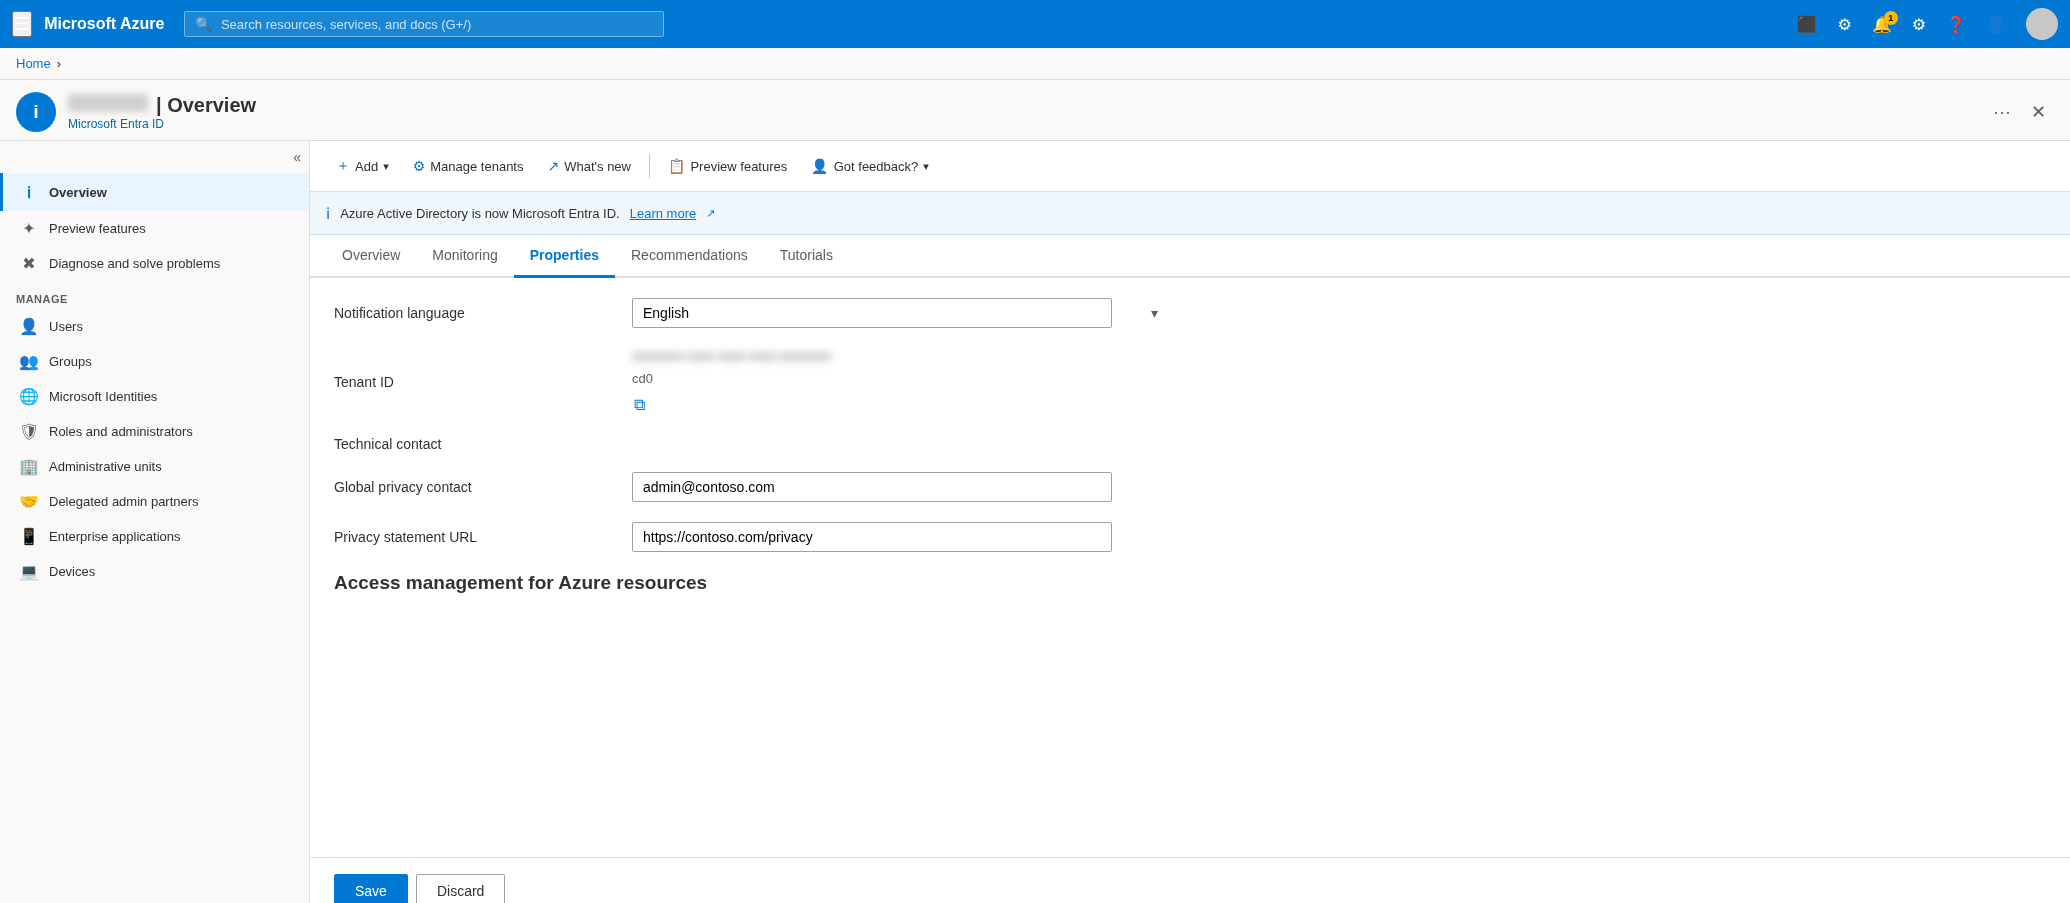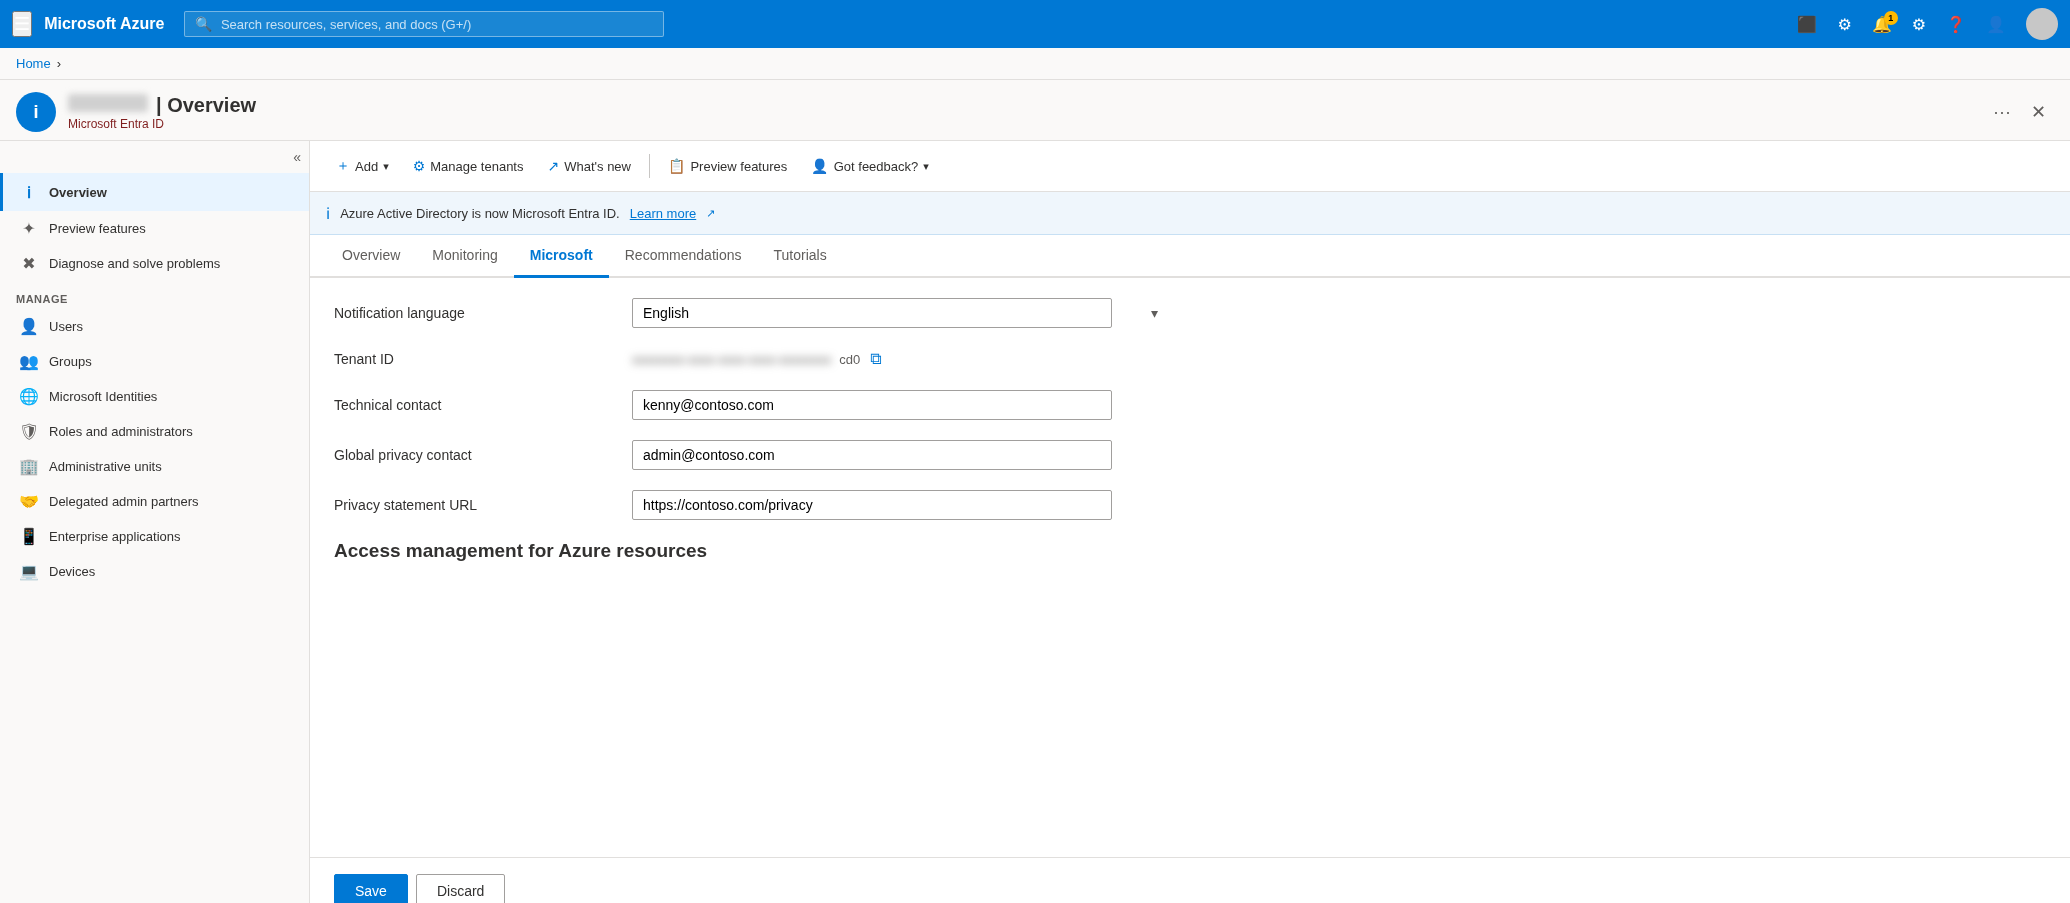--- a/index.html
+++ b/index.html
@@ -137,21 +137,21 @@
       width: 480px; padding: 6px 10px;
       border: 1px solid #a19f9d; border-radius: 2px;
       font-size: 14px; background: #fff; outline: none;
       appearance: none; cursor: pointer;
     }
     .select-wrapper { position: relative; width: 536px; }
     .select-wrapper .chevron {
       position: absolute; right: 10px; top: 50%; transform: translateY(-50%);
       pointer-events: none; color: #605e5c;
     }
-    .tenant-id-row { display: flex; align-items: center; gap: 8px; }
+    .tenant-id-row { display: flex; align-items: flex-start; gap: 8px; flex-direction: column; }
     .tenant-id-value { color: #605e5c; font-size: 13px; }
     .copy-btn { background: none; border: none; cursor: pointer; color: #0078d4; font-size: 16px; padding: 2px; }
 
     .section-title { font-size: 19px; font-weight: 600; margin: 16px 0 12px 0; color: #323130; }
 
     
     .form-footer { display: flex; gap: 8px; padding: 16px 24px; border-top: 1px solid #e1dfdd; background: #fff; }
     .btn-primary {
       padding: 8px 20px; background: #0078d4; color: white;
       border: 1px solid #0078d4; border-radius: 2px; cursor: pointer; font-size: 14px;
@@ -196,21 +196,21 @@
   <span>›</span>
 </div>
 
 <div class="page-header">
   <div class="info-icon">i</div>
   <div class="page-header-text">
     <div style="display:flex;align-items:flex-start;gap:8px;">
       <span style="display:inline-block;width:80px;height:18px;background:#d0d0d0;border-radius:3px;filter:blur(3px);"></span>
       <span style="font-size:20px;font-weight:600;">| Overview</span>
     </div>
-    <div style="font-size:12px;color:#7f1d1d;">Microsoft Entra ID</div>
+    <div style="font-size:12px;color:#0369a1;">Microsoft Entra ID</div>
   </div>
   <div class="page-header-actions">
     <button class="close-btn">···</button>
     <button class="close-btn">✕</button>
   </div>
 </div>
 
 <div class="main-layout">
 
   <div class="sidebar">
@@ -298,21 +298,21 @@
     <div class="info-banner">
       <span class="icon">ℹ</span>
       <span>Azure Active Directory is now Microsoft Entra ID.</span>
       <a href="#">Learn more</a>
       <span style="color:#0078d4;font-size:11px;">↗</span>
     </div>
 
     <div class="tabs">
       <div class="tab">Overview</div>
       <div class="tab">Monitoring</div>
-      <div class="tab active">Microsoft</div>
+      <div class="tab active">Properties</div>
       <div class="tab">Recommendations</div>
       <div class="tab">Tutorials</div>
     </div>
 
     <div class="form-area">
 
       <div class="form-row">
         <div class="form-label">Notification language</div>
         <div class="select-wrapper">
           <select class="form-select">
@@ -326,21 +326,20 @@
         <div class="form-label">Tenant ID</div>
         <div class="tenant-id-row">
           <span class="tenant-id-value blurred">xxxxxxxx-xxxx-xxxx-xxxx-xxxxxxxx</span>
           <span class="tenant-id-value">cd0</span>
           <button class="copy-btn" title="Copy">⧉</button>
         </div>
       </div>
 
       <div class="form-row">
         <div class="form-label">Technical contact</div>
-        <input type="text" class="form-control" value="kenny@contoso.com" style="">
       </div>
 
       <div class="form-row">
         <div class="form-label">Global privacy contact</div>
         <input type="text" class="form-control" value="admin@contoso.com" style="">
       </div>
 
       <div class="form-row">
         <div class="form-label">Privacy statement URL</div>
         <input type="text" class="form-control" value="https://contoso.com/privacy" style="">

